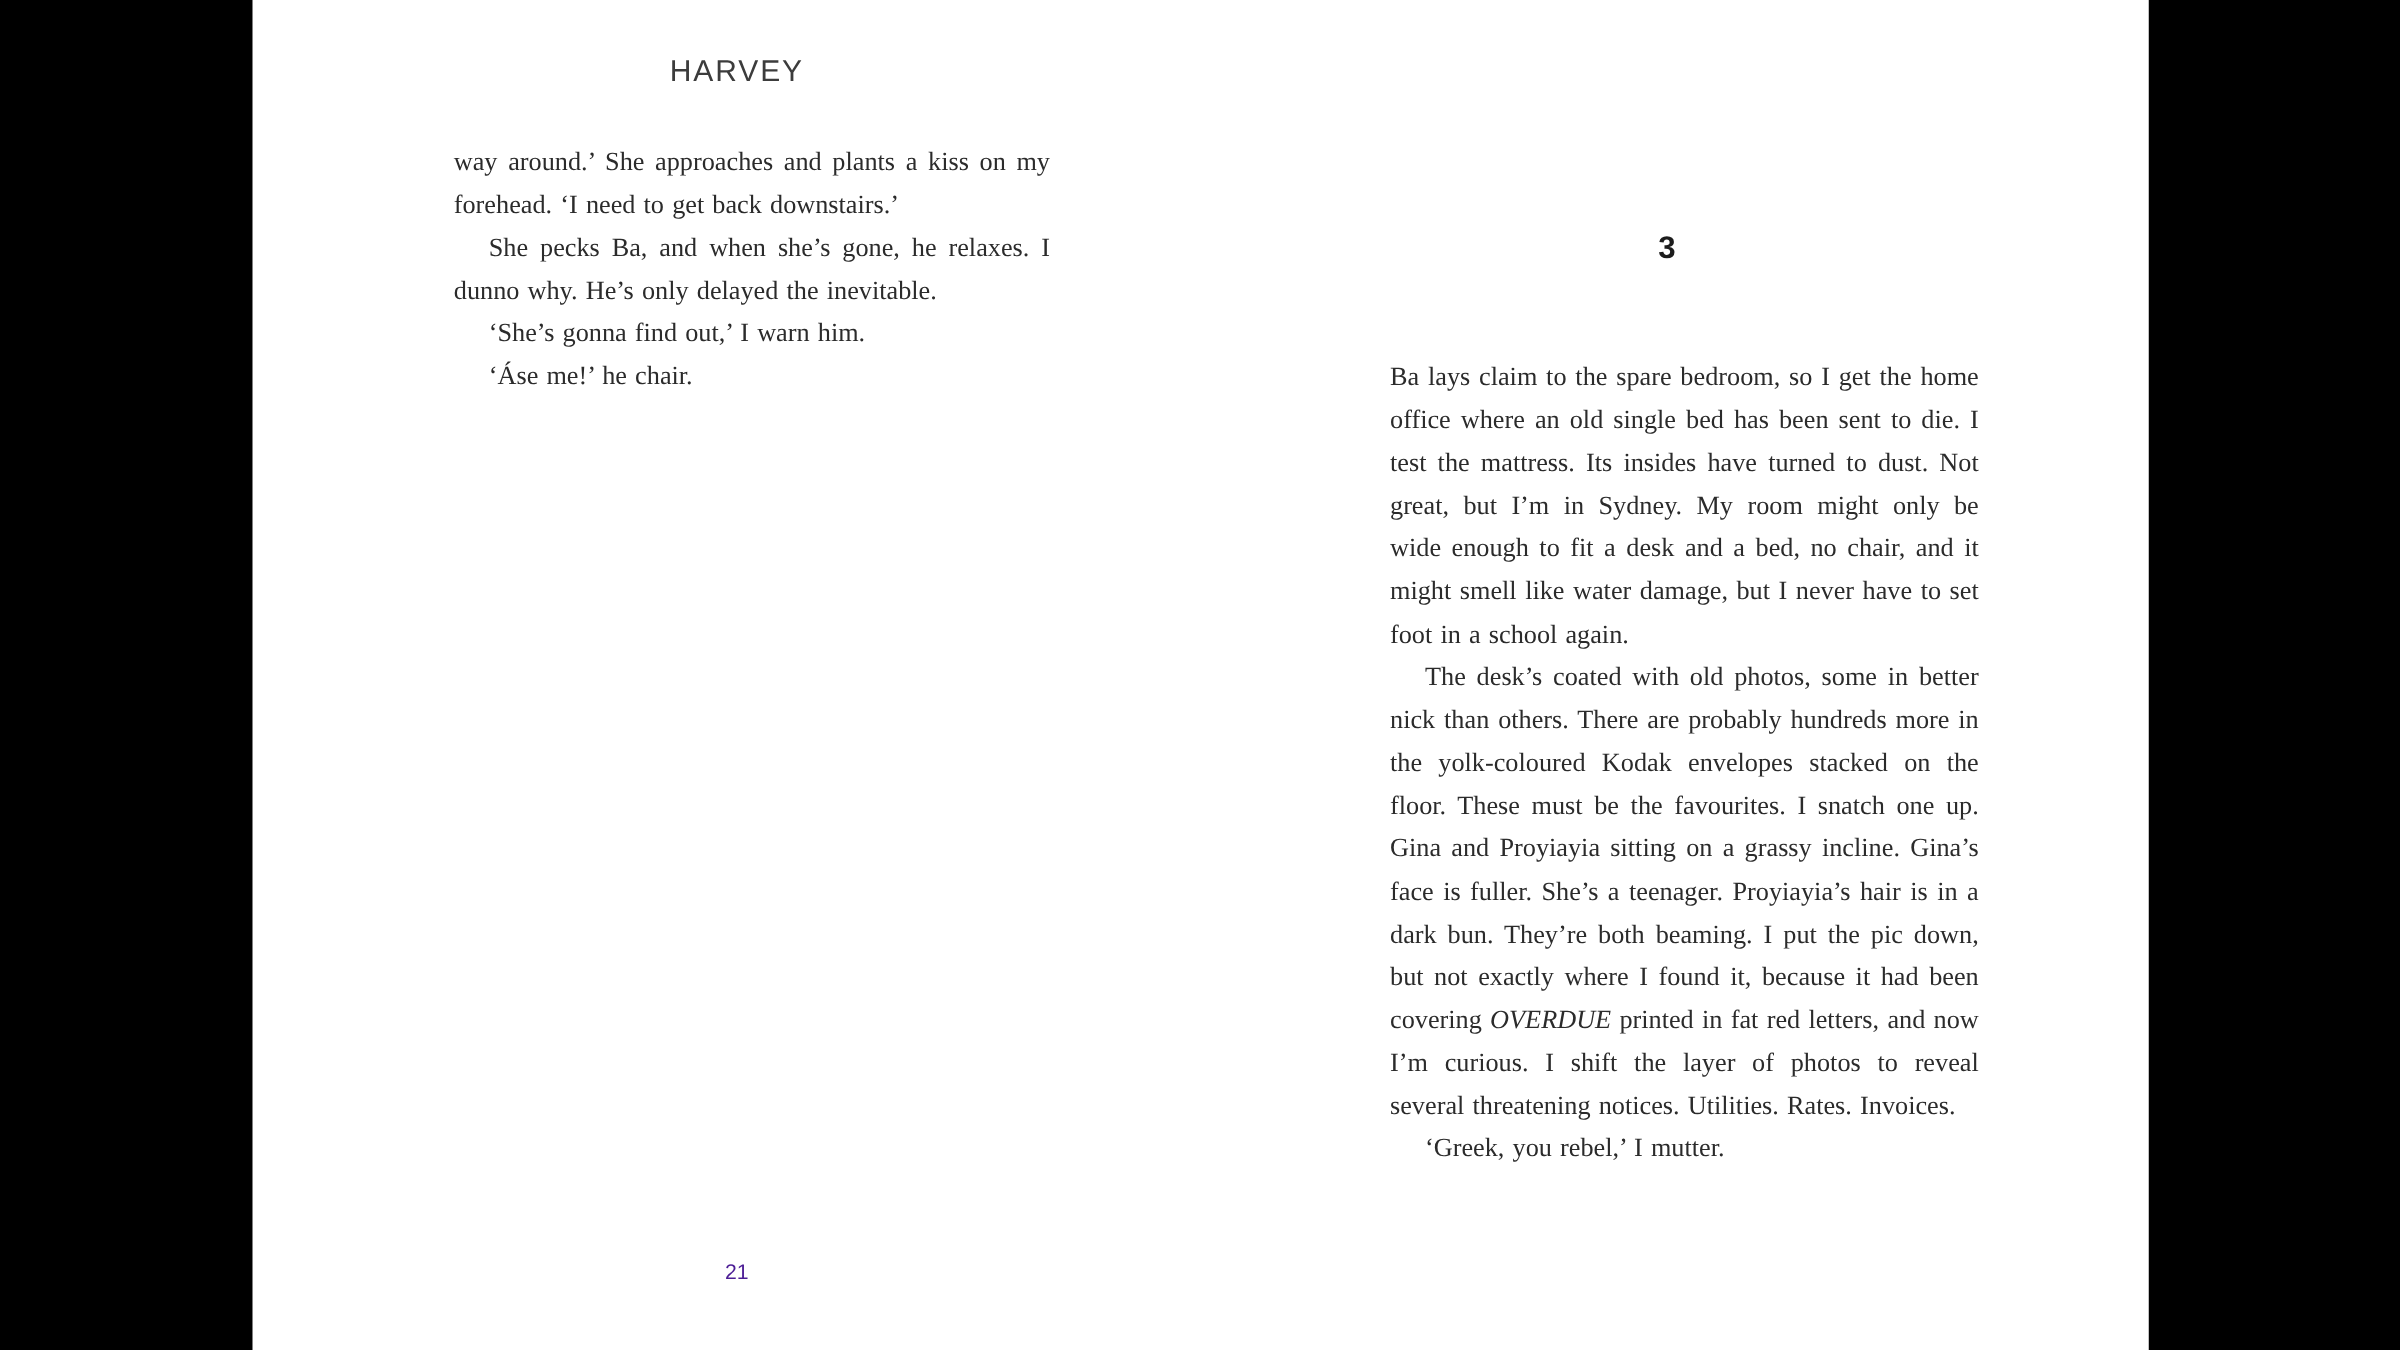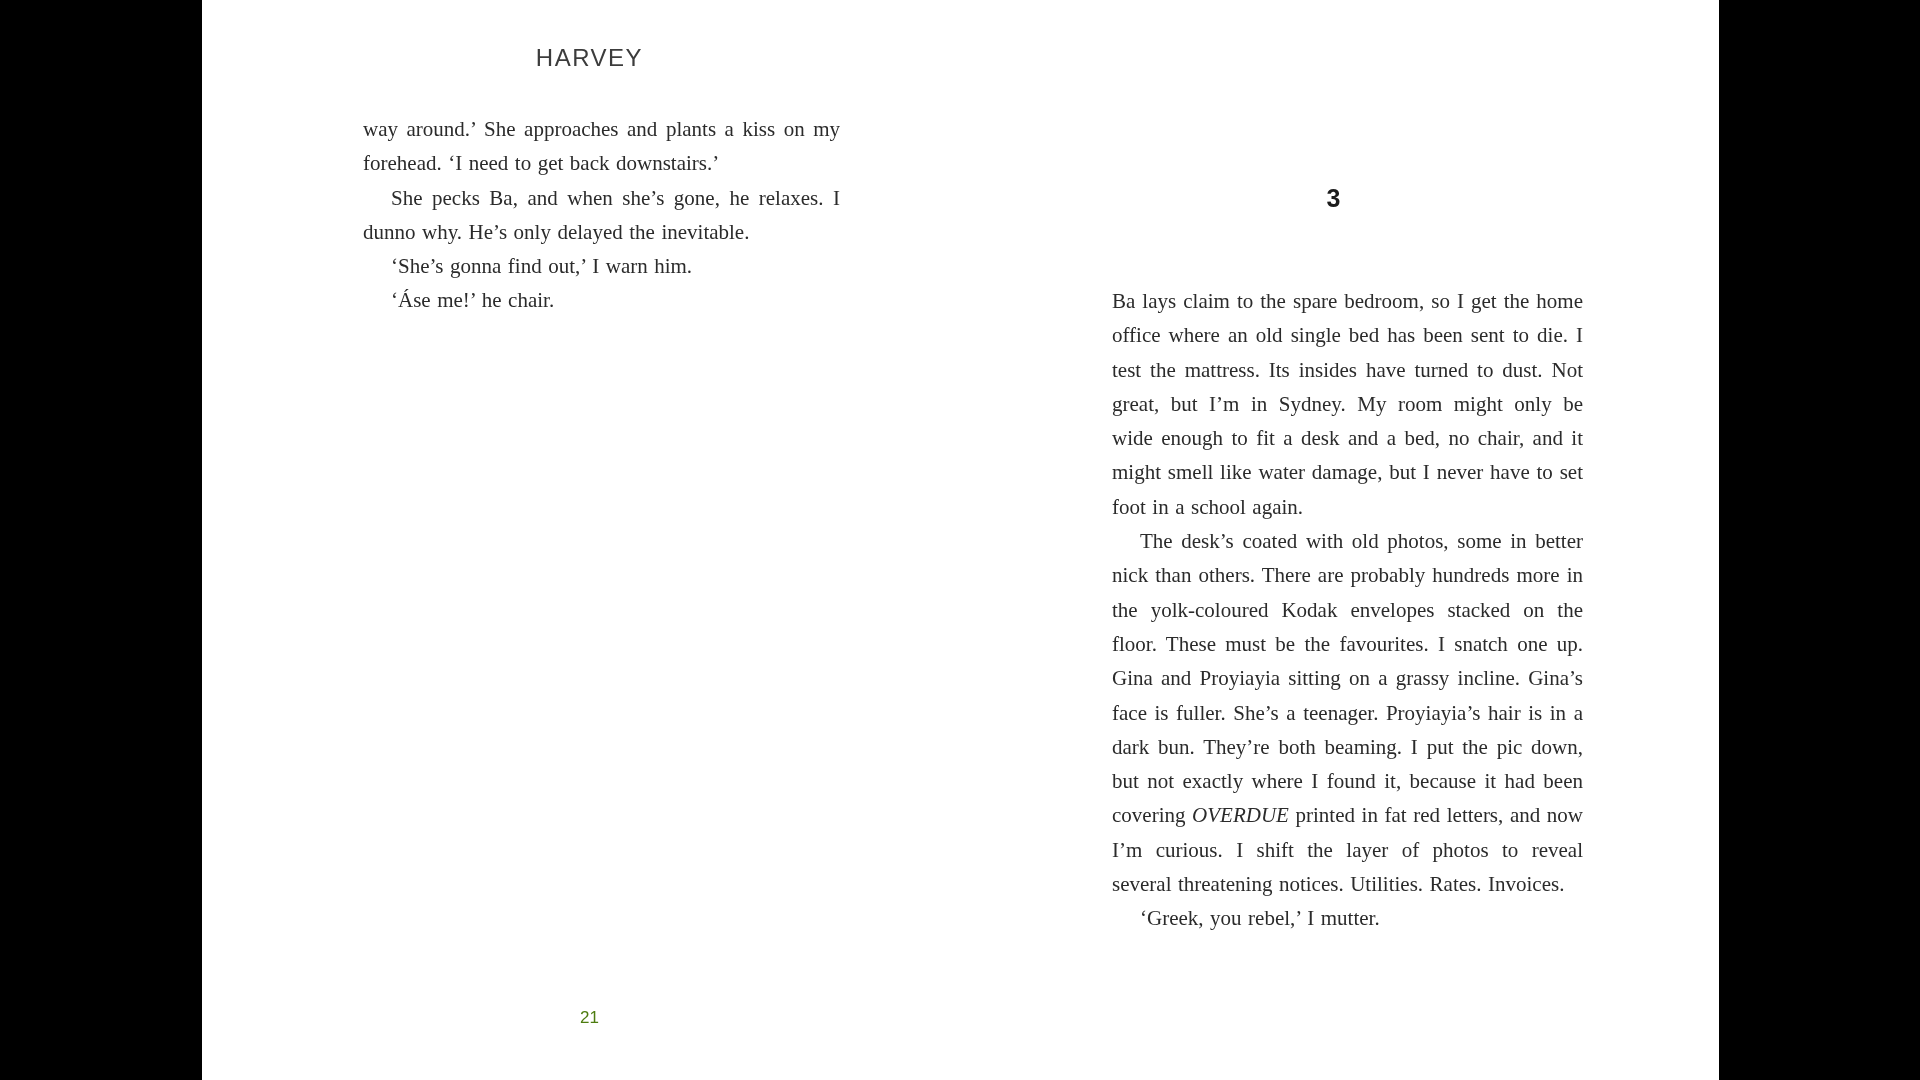--- a/index.html
+++ b/index.html
@@ -87,21 +87,21 @@
   }
   .text-block p em {
   }
   .page-number {
     position: absolute;
     top: 1008px;
     text-align: center;
     font-family: "Liberation Sans", sans-serif;
     font-weight: 400;
     font-size: 17px;
-    color: #4d7c0f;
+    color: #4c1d95;
   }
   .page.left .page-number  { left: 149px; width: 477px; }
   .page.right .page-number { left: 138px; width: 471px; }
 </style>
 </head>
 <body>
 
 <div class="letterbox left"></div>
 <div class="letterbox right"></div>
 

